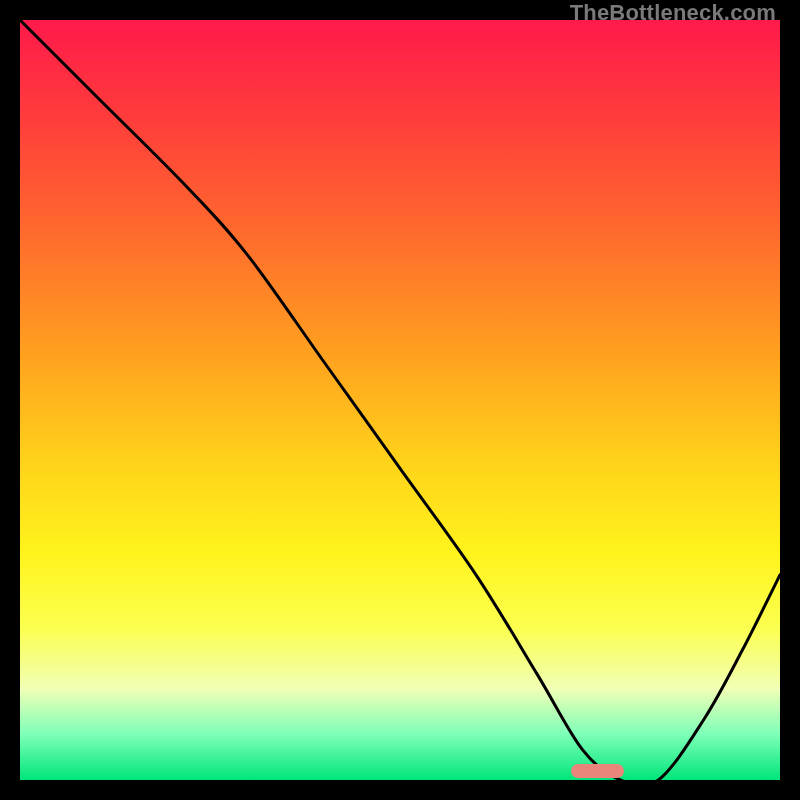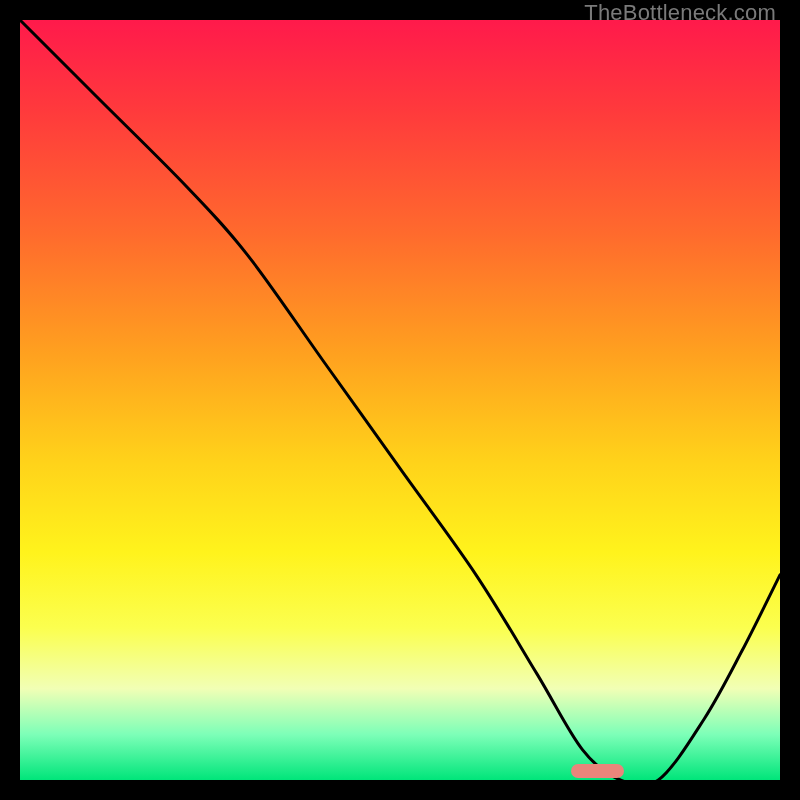--- a/index.html
+++ b/index.html
@@ -35,21 +35,21 @@
       #7dffb8 94%,
       #00e57a 100%
     );
   }
   .watermark {
     position: absolute;
     top: 0px;
     right: 24px;
     color: #7a7a7a;
     font-size: 22px;
-    font-weight: 400;
+    font-weight: 700;
     letter-spacing: 0.2px;
     user-select: none;
   }
   svg.curve {
     position: absolute;
     left: 0;
     top: 0;
     width: 760px;
     height: 760px;
     overflow: visible;

